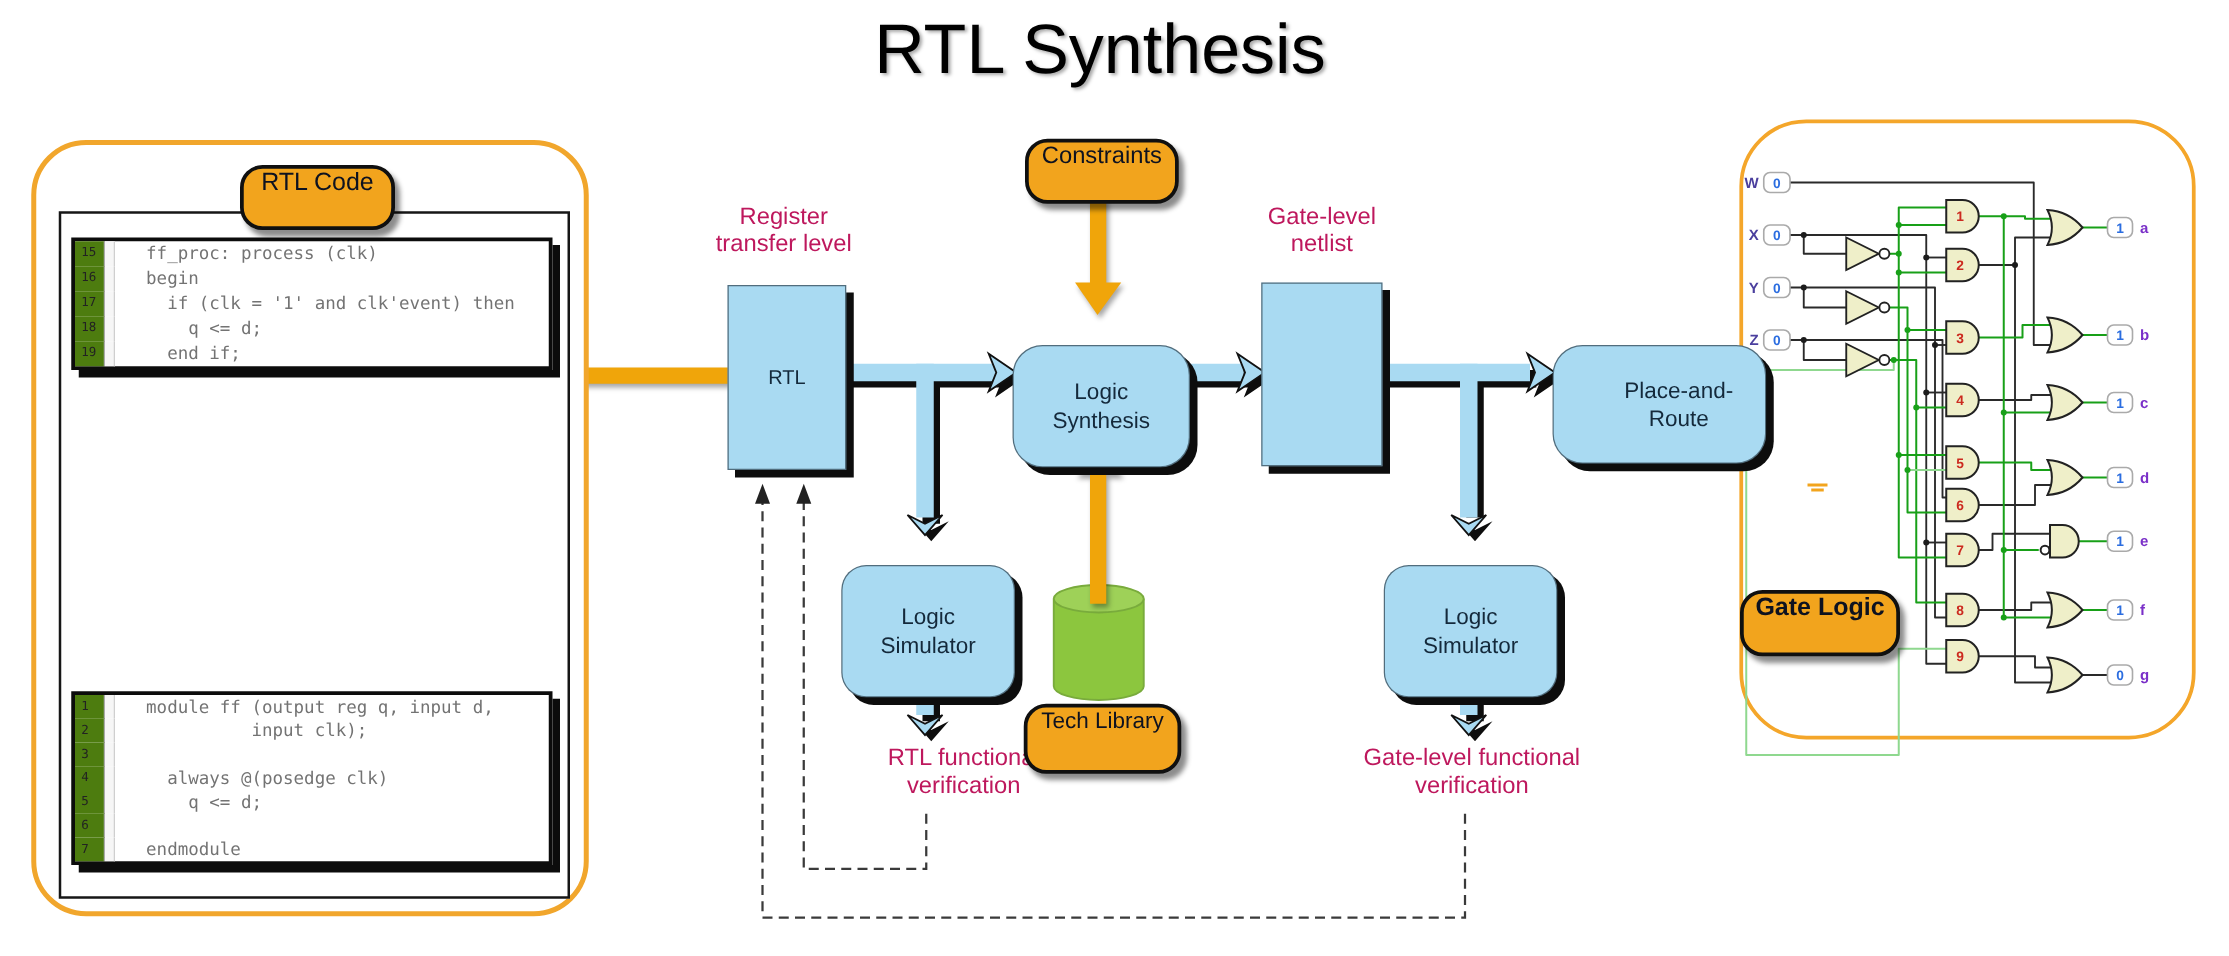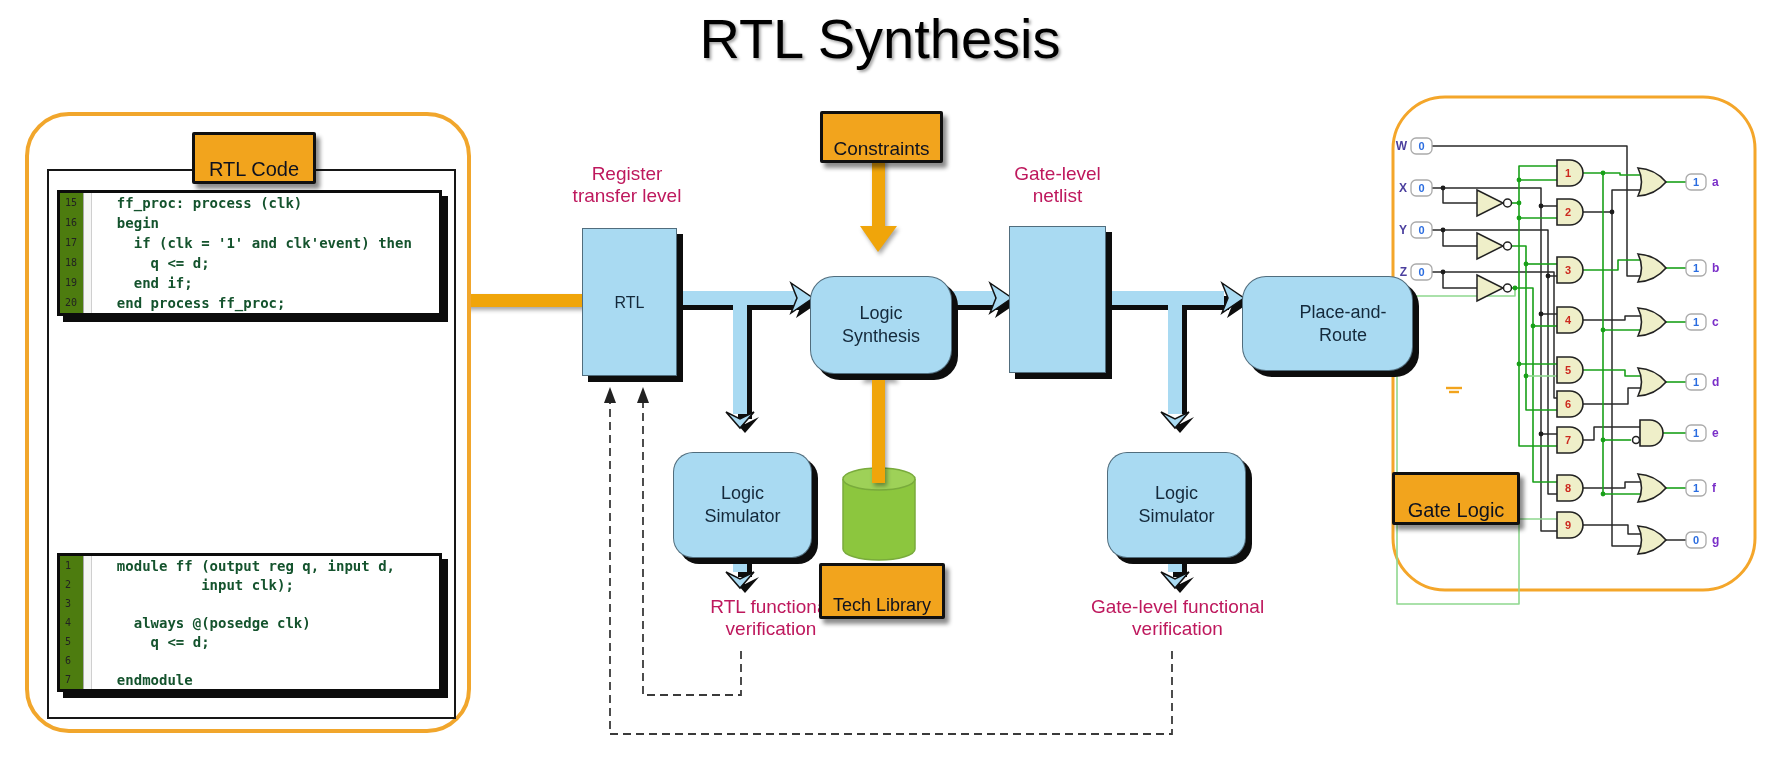--- a/index.html
+++ b/index.html
@@ -7,30 +7,30 @@
          font-family:"Liberation Sans",sans-serif;color:#222;}
   svg{position:absolute;left:0;top:0;z-index:1;}
   .abs{position:absolute;z-index:2;}
   
   .title{left:540px;top:6px;width:680px;text-align:center;font-size:56px;color:#000;
          text-shadow:2px 2px 3px rgba(0,0,0,.35);letter-spacing:0px;}
   
   .lpanel{left:25px;top:112px;width:438px;height:613px;border:4px solid #F1A62C;border-radius:44px;background:#fff;z-index:1;}
   .linner{left:47px;top:169px;width:405px;height:546px;border:2px solid #161616;background:#fff;z-index:1;}
   
-  .olabel{background:#F2A41D;border:3px solid #101010;border-radius:2px;
-          box-shadow:4px 5px 4px rgba(0,0,0,.45);display:flex;align-items:flex-end;justify-content:center;
+  .olabel{background:#F2A41D;border:3px solid #101010;border-radius:18px;
+          box-shadow:4px 5px 4px rgba(0,0,0,.45);display:flex;align-items:flex-start;justify-content:center;
           color:#0e1220;z-index:3;}
   
   .snippet{background:#fff;border:3px solid #0c0c0c;box-shadow:6px 6px 0 #0c0c0c;z-index:2;}
   .crow{display:flex;align-items:stretch;}
   .ln{width:24px;background:#4d7c0f;border-right:1px solid #aaa;font-family:"DejaVu Sans Mono",monospace;
       font-size:10px;color:#222;padding:4px 0 0 5px;box-sizing:border-box;}
   .gut2{width:7px;background:#f6f6f6;border-right:1px solid #cfcfcf;}
-  .ct{font-family:"DejaVu Sans Mono",monospace;font-size:14px;white-space:pre;padding:2px 0 0 8px;color:#14532d;font-weight:bold;}
+  .ct{font-family:"DejaVu Sans Mono",monospace;font-size:14px;white-space:pre;padding:2px 0 0 8px;color:#737373;}
   .s1 .crow{height:20px;} .s2 .crow{height:19px;}
   
   .bluebox{background:#A9DAF2;border:1px solid rgba(10,20,30,.55);box-shadow:6px 6px 0 #0d0d0d;
            display:flex;flex-direction:column;align-items:center;justify-content:center;text-align:center;
            color:#14293b;font-size:18px;line-height:23px;}
   .rounded{border-radius:24px;margin-top:24px;}
   
   .flabel{color:#be185d;font-size:19px;line-height:22px;text-align:center;}
 </style>
 </head>
@@ -350,25 +350,20 @@
     <div class="crow">
         <span class="ln">18</span>
         <span class="gut2"></span>
         <span class="ct">      q &lt;= d;</span>
       </div>
     <div class="crow">
         <span class="ln">19</span>
         <span class="gut2"></span>
         <span class="ct">    end if;</span>
       </div>
-    <div class="crow">
-        <span class="ln">20</span>
-        <span class="gut2"></span>
-        <span class="ct">  end process ff_proc;</span>
-      </div>
   </div>
 
   <div class="abs snippet s2" style="left:57px;top:553px;width:379px;">
     <div class="crow">
         <span class="ln">1</span>
         <span class="gut2"></span>
         <span class="ct">  module ff (output reg q, input d,</span>
       </div>
     <div class="crow">
         <span class="ln">2</span>
@@ -439,17 +434,17 @@
     <div>Logic</div>
     <div>Simulator</div>
   </div>
 
   <div class="abs olabel" style="left:820px;top:111px;width:117px;height:46px;font-size:19px;">
     <span>Constraints</span>
   </div>
   <div class="abs olabel" style="left:819px;top:563px;width:120px;height:50px;font-size:18px;">
     <span>Tech Library</span>
   </div>
-  <div class="abs olabel" style="left:1392px;top:472px;width:122px;height:47px;font-size:20px;">
+  <div class="abs olabel" style="left:1392px;top:472px;width:122px;height:47px;font-size:20px;font-weight:bold;">
     <span>Gate Logic</span>
   </div>
 
 </div>
 
 </body></html>

